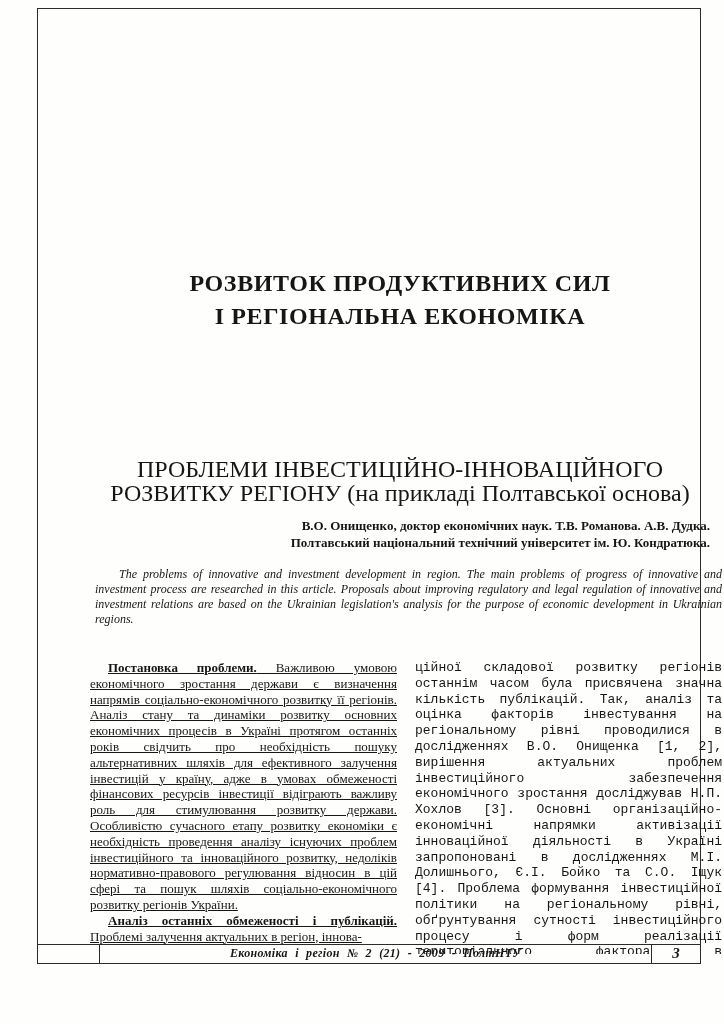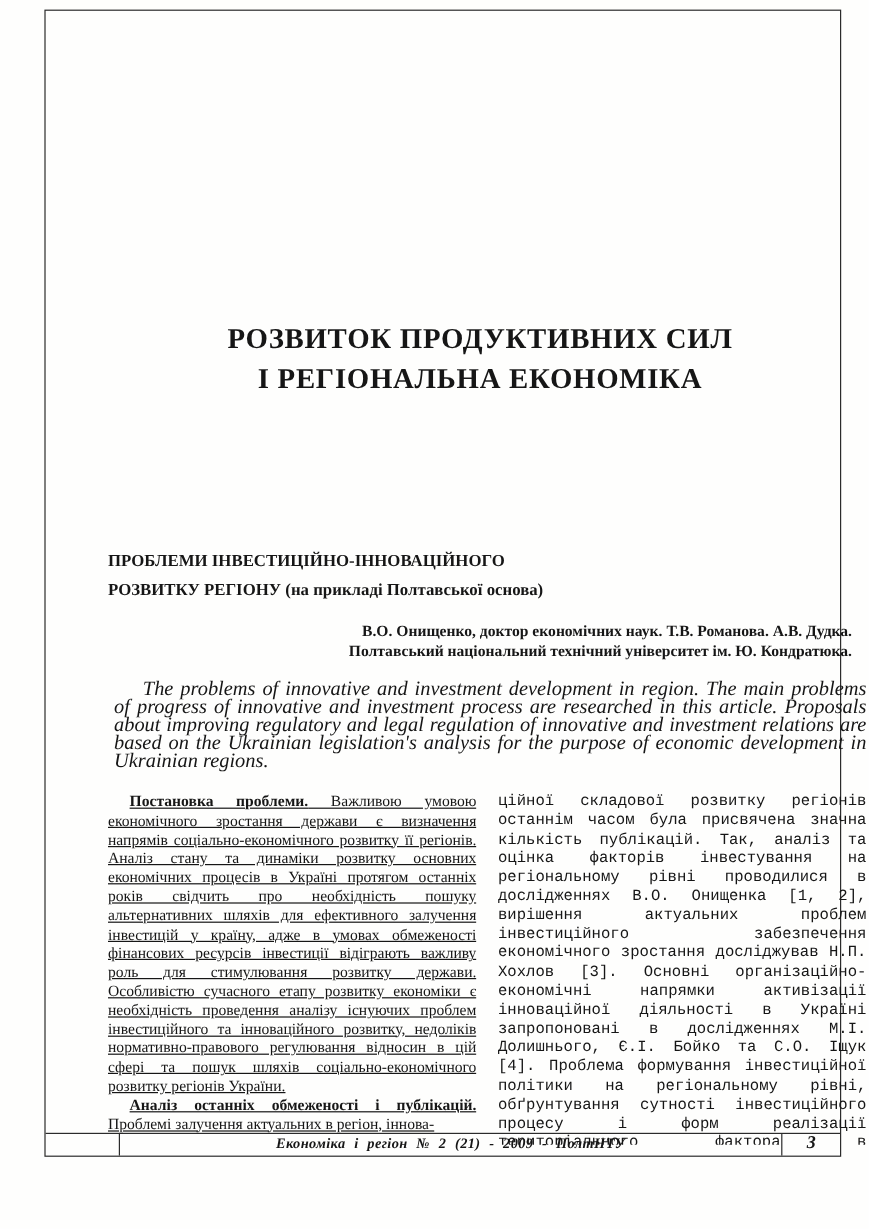--- a/index.html
+++ b/index.html
@@ -32,43 +32,44 @@
     font-size: 24px;
     line-height: 33px;
     letter-spacing: 0.6px;
   }
   .section-title .st-line { display: block; }
   .article-title {
     position: absolute;
     left: 52px;
     top: 448px;
     width: 620px;
-    font-weight: bold;
-    font-size: 14px;
+    text-align: center;
+    font-weight: normal;
+    font-size: 24px;
     line-height: 24px;
   }
   .article-title .at-line { display: block; }
   .authors-block {
     position: absolute;
     left: 52px;
     top: 508px;
     width: 620px;
     text-align: right;
     font-weight: bold;
     font-size: 13px;
     line-height: 17px;
   }
   .authors-block .a-line { display: block; }
   .abstract {
     position: absolute;
     left: 57px;
     top: 558px;
     width: 627px;
     font-style: italic;
-    font-size: 17px;
+    font-size: 12px;
     line-height: 14.9px;
     text-align: justify;
     text-indent: 24px;
   }
   .col {
     position: absolute;
     top: 651px;
     width: 307px;
     height: 294px;
     font-size: 13px;

